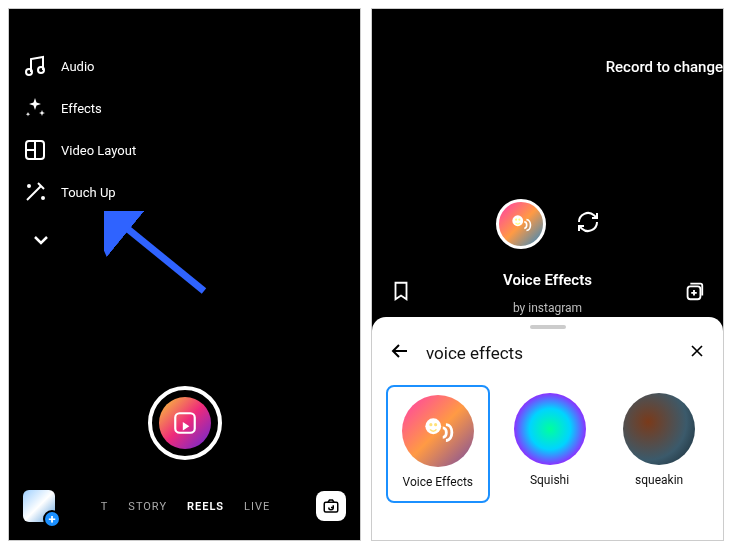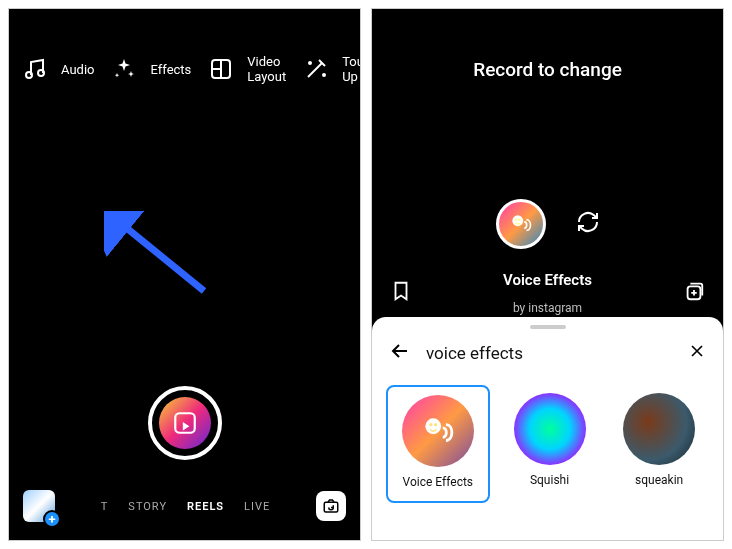--- a/index.html
+++ b/index.html
@@ -1,36 +1,36 @@
 <!DOCTYPE html>
 <html><head>
 <meta charset="utf-8">
 <style>
   * { box-sizing: border-box; margin: 0; padding: 0; font-family: -apple-system, BlinkMacSystemFont, "Segoe UI", Roboto, Helvetica, Arial, sans-serif; }
   body { background: #fff; width: 732px; height: 549px; display: flex; gap: 10px; padding: 8px; }
   .panel { flex: 1; background: #000; border: 1px solid #ccc; position: relative; overflow: hidden; }
   
-  .side-tools { position: absolute; top: 45px; left: 14px; display: flex; gap: 18px; }
+  .side-tools { position: absolute; top: 45px; left: 14px; display: flex; flex-direction: column; gap: 18px; }
   .tool-item { display: flex; align-items: center; gap: 14px; color: #fff; font-size: 13px; cursor: pointer; }
   .tool-icon { width: 24px; height: 24px; display: flex; align-items: center; justify-content: center; }
   .tool-icon svg { width: 24px; height: 24px; }
   .length-circle { width: 24px; height: 24px; border: 2px dotted #fff; border-radius: 50%; display: flex; align-items: center; justify-content: center; font-size: 9px; color:#fff; }
   .chevron { margin-top: 6px; margin-left: 6px; }
   .arrow-annot { position: absolute; top: 202px; left: 95px; pointer-events: none; }
   .record-btn { position: absolute; bottom: 80px; left: 50%; transform: translateX(-50%); width: 74px; height: 74px; border-radius: 50%; border: 4px solid #fff; display:flex; align-items:center; justify-content:center; cursor:pointer; }
   .record-btn .inner { width: 52px; height: 52px; border-radius: 50%; background: linear-gradient(135deg,#f9ce34,#ee2a7b,#6228d7); display:flex; align-items:center; justify-content:center; }
   .bottom-bar { position:absolute; bottom: 18px; left:0; right:0; display:flex; align-items:center; justify-content:space-between; padding: 0 14px; }
   .gallery-thumb { width: 32px; height: 32px; border-radius: 6px; background: linear-gradient(135deg,#9ed0ff,#fff,#5a9edc); position: relative; cursor:pointer; }
   .gallery-thumb .plus { position:absolute; right:-6px; bottom:-6px; width:18px; height:18px; background:#1b90ff; border:2px solid #000; border-radius:50%; display:flex; align-items:center; justify-content:center; color:#fff; font-size:13px; font-weight:bold; }
   .modes { display:flex; gap: 20px; color:#aaa; font-size:11px; letter-spacing:1px; }
   .modes span { cursor:pointer; }
   .modes .active { color:#fff; font-weight:600; }
   .flip-cam { width: 30px; height:30px; background:#fff; border-radius:8px; display:flex; align-items:center; justify-content:center; cursor:pointer; }
   
-  .prompt-text { position:absolute; top:48px; left:0; right:0; text-align:center; color:#fff; font-size:19px; line-height:1.4; font-weight:500; }
+  .prompt-text { position:absolute; top:48px; left:0; right:0; text-align:right; color:#fff; font-size:15px; line-height:1.4; font-weight:500; }
   .effect-preview { position:absolute; top:190px; left:50%; transform:translateX(-50%); display:flex; align-items:center; gap:30px; }
   .effect-circle { width:50px; height:50px; border-radius:50%; border:3px solid #fff; background: linear-gradient(135deg,#ff3cac,#ff9a44,#2b86c5); cursor:pointer; display:flex; align-items:center; justify-content:center; }
   .reset-icn { cursor:pointer; }
   .effect-title-row { position:absolute; top:262px; left:0; right:0; display:flex; align-items:center; justify-content:space-between; padding:0 18px; }
   .effect-title-row .center { text-align:center; }
   .effect-title-row .title { color:#fff; font-size:15px; font-weight:600; }
   .effect-title-row .by { color:#bbb; font-size:12px; margin-top:12px; }
   .sheet { position:absolute; bottom:0; left:0; right:0; top:308px; background:#fff; border-top-left-radius:14px; border-top-right-radius:14px; display:flex; flex-direction:column; }
   .sheet .handle { width:36px; height:4px; background:#ccc; border-radius:2px; margin:8px auto 8px; }
   .search-row { display:flex; align-items:center; padding: 2px 16px 10px; gap: 14px; }

